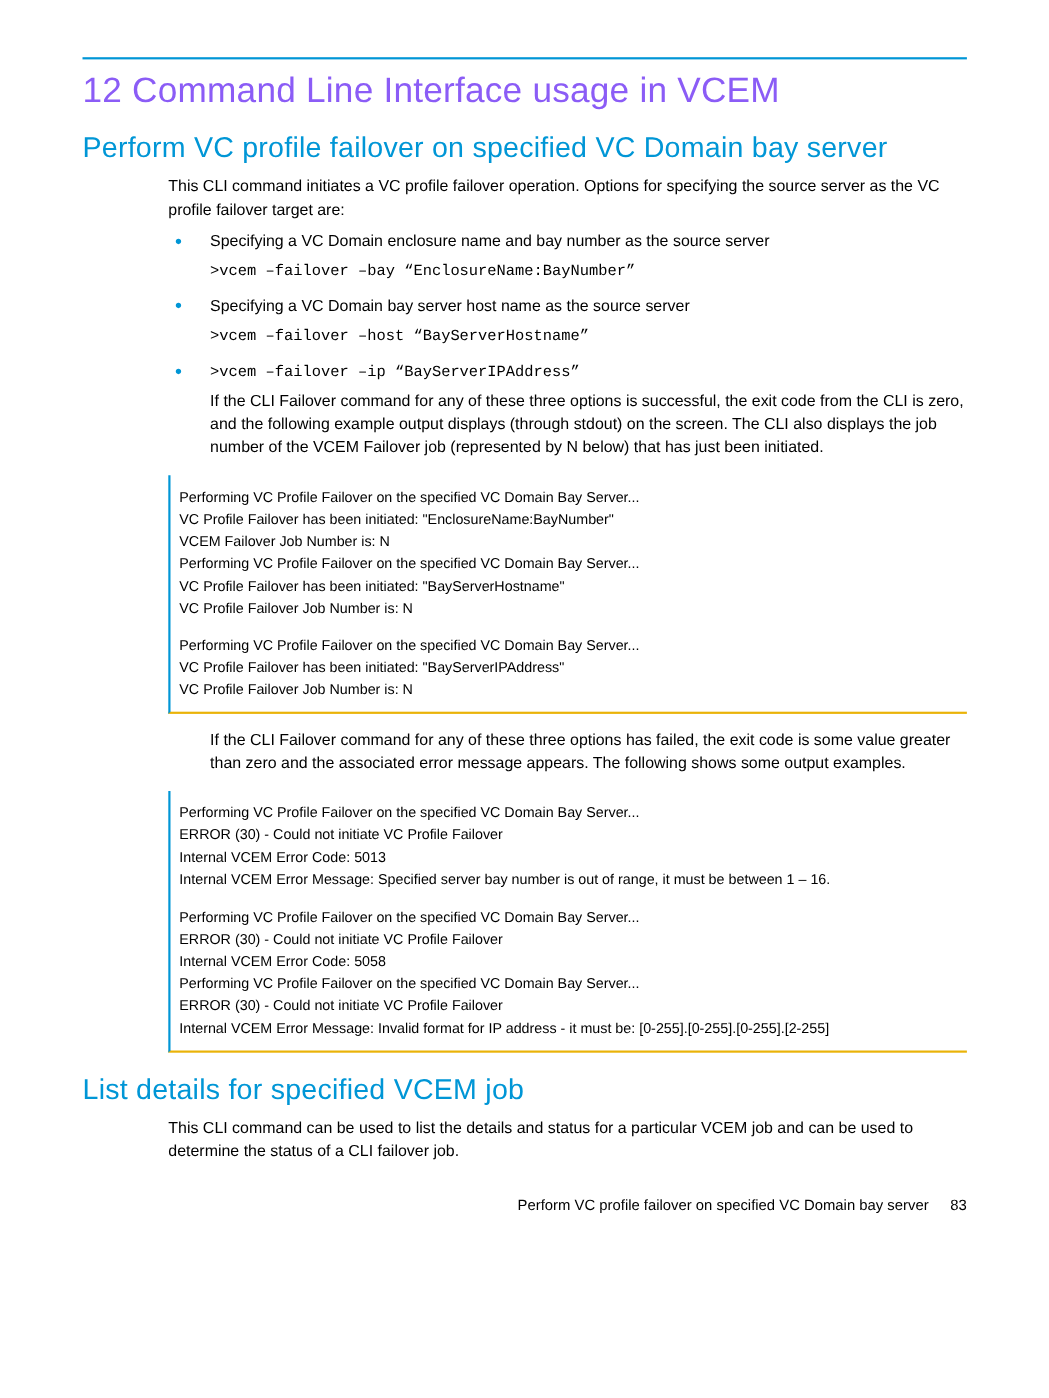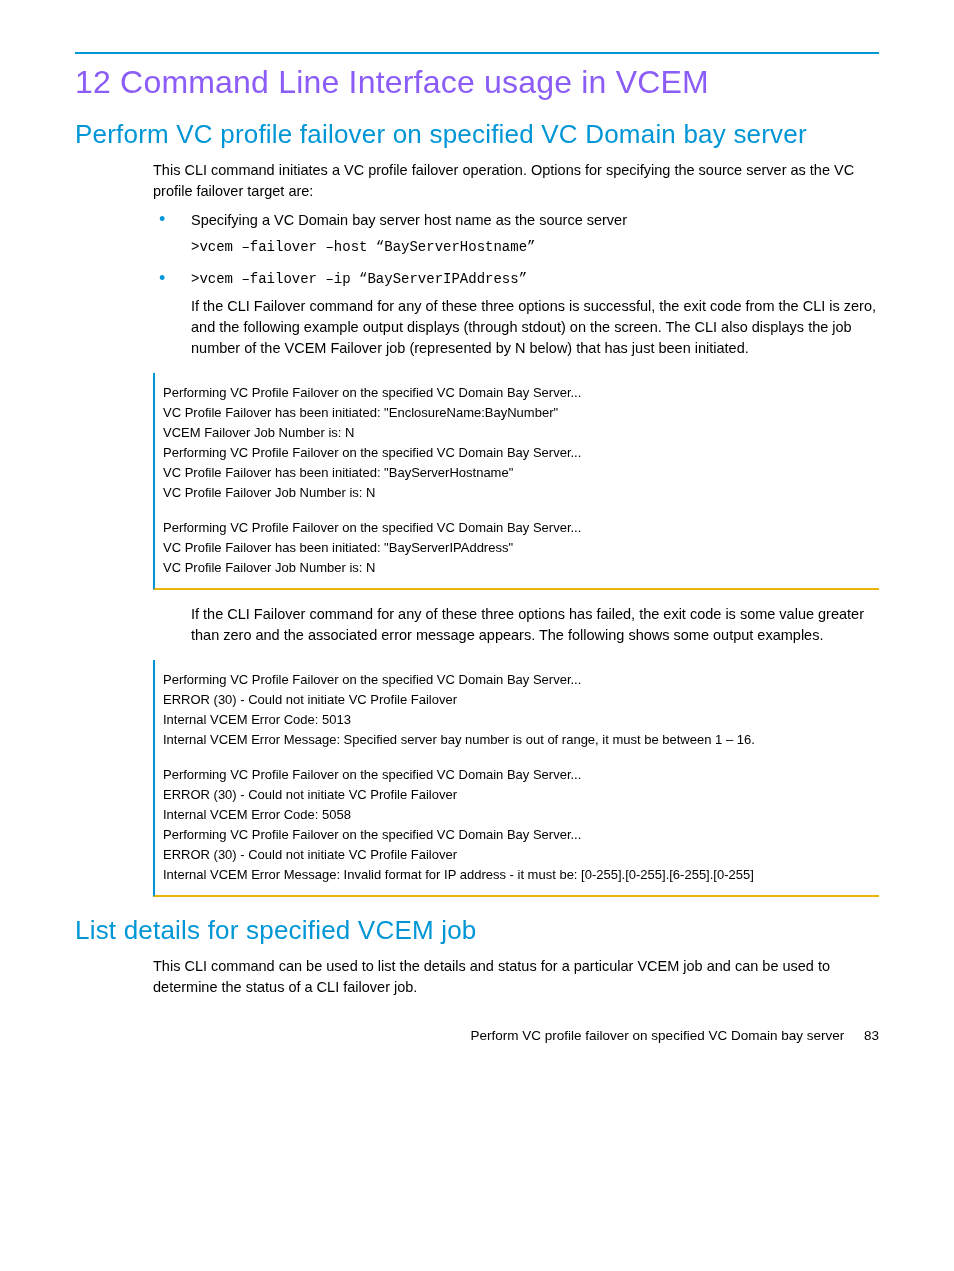--- a/index.html
+++ b/index.html
@@ -97,20 +97,24 @@
 
 
   <h2 class="section">Perform VC profile failover on specified VC Domain bay server</h2>
 
   <div class="body-indent">
     <p>This CLI command initiates a VC profile failover operation. Options for specifying the source server as the VC profile failover target are:</p>
   </div>
 
   <ul class="bullets">
     <li>
+      <span>Specifying a VC Domain enclosure name and bay number as the source server</span>
+      <span class="cmd">&gt;vcem –failover –bay “EnclosureName:BayNumber”</span>
+    </li>
+    <li>
       <span>Specifying a VC Domain bay server host name as the source server</span>
       <span class="cmd">&gt;vcem –failover –host “BayServerHostname”</span>
     </li>
     <li>
       <span class="cmd">&gt;vcem –failover –ip “BayServerIPAddress”</span>
       <div class="follow">If the CLI Failover command for any of these three options is successful, the exit code from the CLI is zero, and the following example output displays (through stdout) on the screen. The CLI also displays the job number of the VCEM Failover job (represented by N below) that has just been initiated.</div>
     </li>
   </ul>
 
   <div class="output-box">
@@ -134,21 +138,21 @@
     <span class="line">Performing VC Profile Failover on the specified VC Domain Bay Server...</span>
     <span class="line">ERROR (30) - Could not initiate VC Profile Failover</span>
     <span class="line">Internal VCEM Error Code: 5013</span>
     <span class="line">Internal VCEM Error Message: Specified server bay number is out of range, it must be between 1 – 16.</span>
     <span class="gap"></span>
     <span class="line">Performing VC Profile Failover on the specified VC Domain Bay Server...</span>
     <span class="line">ERROR (30) - Could not initiate VC Profile Failover</span>
     <span class="line">Internal VCEM Error Code: 5058</span>
     <span class="line">Performing VC Profile Failover on the specified VC Domain Bay Server...</span>
     <span class="line">ERROR (30) - Could not initiate VC Profile Failover</span>
-    <span class="line">Internal VCEM Error Message: Invalid format for IP address - it must be: [0-255].[0-255].[6-255].[0-255]</span>
+    <span class="line">Internal VCEM Error Message: Invalid format for IP address - it must be: [0-255].[0-255].[0-255].[2-255]</span>
   </div>
 
   <h2 class="section">List details for specified VCEM job</h2>
 
   <div class="body-indent">
     <p>This CLI command can be used to list the details and status for a particular VCEM job and can be used to determine the status of a CLI failover job.</p>
   </div>
 
   <div class="footer">
     <span>Perform VC profile failover on specified VC Domain bay server</span>

